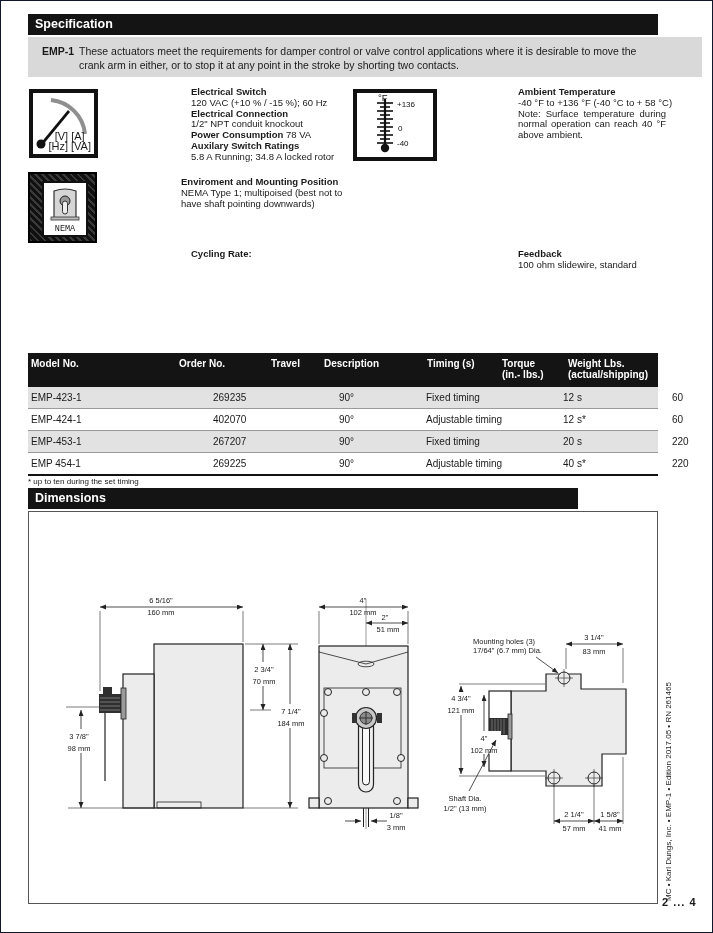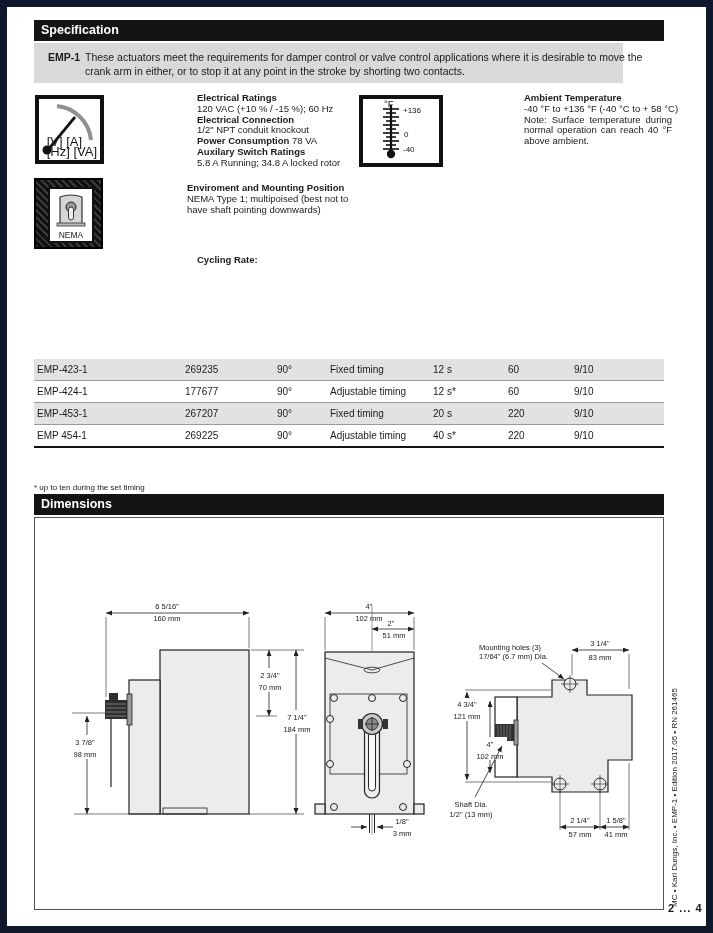--- a/index.html
+++ b/index.html
@@ -1,40 +1,40 @@
 <!DOCTYPE html>
 <html><head>
 <meta charset="utf-8">
 <style>
   html,body{margin:0;padding:0;background:#e9e9e9;}
   .page{
     position:relative;width:713px;height:933px;background:#fff;
-    border:7px solid #0f172a;box-sizing:border-box;overflow:hidden;
+    border:1px solid #0f172a;box-sizing:border-box;overflow:hidden;
     font-family:"Liberation Sans","DejaVu Sans",sans-serif;color:#1a1a1a;
   }
   .abs{position:absolute;}
   .bar{background:#141414;color:#fff;font-weight:bold;font-size:12.5px;line-height:21px;padding-left:7px;box-sizing:border-box;}
   .b{font-weight:bold;}
   .spec{font-size:9.5px;line-height:10.8px;}
   
   .band{background:#d9d9d9;}
   .band .model{position:absolute;left:14px;top:8px;font-size:10.5px;font-weight:bold;}
   .band .desc{position:absolute;left:51px;top:7px;width:568px;font-size:10.5px;line-height:14px;}
   
   .iconbox{border:4px solid #111;background:#fff;box-sizing:border-box;}
   .nemabox{background:repeating-linear-gradient(45deg,#3a3a3a 0 2px,#101010 2px 5px);border:2px solid #000;box-sizing:border-box;}
   .nemainner{position:absolute;left:12px;top:7px;width:42px;height:52px;background:#fff;border:2px solid #111;}
   .nemalabel{position:absolute;left:0;right:0;bottom:1px;text-align:center;font-size:8.5px;}
-  .metertext{position:absolute;right:3px;bottom:3px;text-align:left;font-size:13px;line-height:10px;}
+  .metertext{position:absolute;right:3px;bottom:3px;text-align:center;font-size:11px;line-height:10px;}
   
   .tbl{left:27px;top:352px;width:630px;font-size:10px;}
   .trow,.thead{display:grid;grid-template-columns:148px 92px 53px 103px 75px 66px 93px;}
   .thead{background:#141414;color:#fff;font-weight:bold;height:34px;line-height:11px;}
   .thead>div{padding:5px 0 0 3px;}
-  .trow{height:21px;align-items:center;border-bottom:1px solid #9a9a9a;}
+  .trow{height:21px;align-items:center;border-bottom:1px solid #9a9a9a;gap:34px;}
   .trow>div{padding-left:3px;}
   .trow.g{background:#e2e2e2;}
   .trow.last{border-bottom:2px solid #111;}
   .footnote{left:27px;top:476px;font-size:8px;}
   
   .dimbox{left:27px;top:510px;width:630px;height:393px;border:1px solid #555;box-sizing:border-box;}
   .dt{font-size:7.5px;fill:#1a1a1a;text-anchor:middle;font-family:"Liberation Sans","DejaVu Sans",sans-serif;}
   .dts{text-anchor:start;}
   .dim{stroke:#222;stroke-width:0.8;}
   .ext{stroke:#222;stroke-width:0.6;}
@@ -47,51 +47,51 @@
 </style>
 </head>
 <body>
 
 <div class="page">
 
   <div class="abs bar" style="left:27px;top:13px;width:630px;height:21px;">
     <span>Specification</span>
   </div>
 
-  <div class="abs band" style="left:27px;top:36px;width:589px;height:40px;">
+  <div class="abs band" style="left:27px;top:36px;width:674px;height:40px;">
     <div class="model">EMP-1</div>
     <div class="desc">These actuators meet the requirements for damper control or valve control applications where it is desirable to move the crank arm in either, or to stop it at any point in the stroke by shorting two contacts.</div>
   </div>
 
   <div class="abs iconbox" style="left:28px;top:88px;width:69px;height:69px;">
     <svg width="61" height="61" viewBox="0 0 61 61" style="position:absolute;left:0;top:0;">
       <path d="M 18 7 A 38 38 0 0 1 52 41" fill="none" stroke="#8f8f8f" stroke-width="4"></path>
       <polygon points="7,51 35,17 37,19 9,53" fill="#111"></polygon>
       <circle cx="8" cy="51" r="4.5" fill="#111"></circle>
     </svg>
     <div class="metertext">
       <div>[V] [A]</div>
       <div>[Hz] [VA]</div>
     </div>
   </div>
 
-  <div class="abs nemabox" style="left:27px;top:171px;width:69px;height:71px;">
+  <div class="abs nemabox" style="left:27px;top:171px;width:69px;height:71px;font-family:Liberation Mono, monospace;">
     <div class="nemainner">
       <svg width="38" height="38" viewBox="0 0 38 38" style="position:absolute;left:2px;top:2px;">
         <path d="M8 6 Q19 2 30 6 L30 34 L8 34 Z" fill="#d6d6d6" stroke="#333" stroke-width="1.2"></path>
         <rect x="5" y="32" width="28" height="3" fill="#bbb" stroke="#333" stroke-width="0.8"></rect>
         <circle cx="19" cy="16" r="5" fill="#999" stroke="#222" stroke-width="1"></circle>
         <rect x="16.5" y="16" width="5" height="13" rx="2.5" fill="#eee" stroke="#333" stroke-width="1"></rect>
       </svg>
       <div class="nemalabel">NEMA</div>
     </div>
   </div>
 
   <div class="abs spec" style="left:190px;top:86px;width:172px;">
-    <div class="b">Electrical Ratings</div>
+    <div class="b">Electrical Switch</div>
     <div>120 VAC (+10 % / -15 %); 60 Hz</div>
     <div class="b">Electrical Connection</div>
     <div>1/2" NPT conduit knockout</div>
     <div><span class="b">Power Consumption</span><span> 78 VA</span></div>
     <div class="b">Auxilary Switch Ratings</div>
     <div>5.8 A Running; 34.8 A locked rotor</div>
   </div>
 
   <div class="abs spec" style="left:180px;top:176px;width:172px;">
     <div class="b">Enviroment and Mounting Position</div>
@@ -125,34 +125,47 @@
   <div class="abs spec" style="left:517px;top:86px;width:148px;">
     <div class="b">Ambient Temperature</div>
     <div class="nowrap">-40 °F to +136 °F (-40 °C to + 58 °C)</div>
     <div class="just">Note: Surface temperature during normal operation can reach 40 °F above ambient.</div>
   </div>
 
   <div class="abs spec" style="left:190px;top:248px;width:172px;">
     <div class="b">Cycling Rate:</div>
   </div>
 
+  <div class="abs spec" style="left:517px;top:248px;width:148px;">
+    <div class="b">Feedback</div>
+    <div>100 ohm slidewire, standard</div>
+  </div>
 
   <div class="abs tbl">
+    <div class="thead">
+      <div>Model No.</div>
+      <div>Order No.</div>
+      <div>Travel</div>
+      <div>Description</div>
+      <div>Timing (s)</div>
+      <div><span>Torque</span><br><span>(in.- lbs.)</span></div>
+      <div><span>Weight Lbs.</span><br><span>(actual/shipping)</span></div>
+    </div>
     <div class="trow g">
       <div>EMP-423-1</div>
       <div>269235</div>
       <div>90°</div>
       <div>Fixed timing</div>
       <div>12 s</div>
       <div>60</div>
       <div>9/10</div>
     </div>
     <div class="trow">
       <div>EMP-424-1</div>
-      <div>177677</div>
+      <div>402070</div>
       <div>90°</div>
       <div>Adjustable timing</div>
       <div>12 s*</div>
       <div>60</div>
       <div>9/10</div>
     </div>
     <div class="trow g">
       <div>EMP-453-1</div>
       <div>267207</div>
       <div>90°</div>
@@ -166,21 +179,21 @@
       <div>269225</div>
       <div>90°</div>
       <div>Adjustable timing</div>
       <div>40 s*</div>
       <div>220</div>
       <div>9/10</div>
     </div>
   </div>
   <div class="abs footnote">* up to ten during the set timing</div>
 
-  <div class="abs bar" style="left:27px;top:487px;width:630px;height:21px;">
+  <div class="abs bar" style="left:27px;top:487px;width:550px;height:21px;">
     <span>Dimensions</span>
   </div>
 
   <div class="abs dimbox"></div>
 
   <svg class="abs" style="left:27px;top:510px;" width="630" height="393" viewBox="0 0 630 393">
     <defs>
       <marker id="ah" markerWidth="7" markerHeight="6" refX="6" refY="2.5" orient="auto-start-reverse" markerUnits="userSpaceOnUse">
         <path d="M0,0 L6,2.5 L0,5 z" fill="#222"></path>
       </marker>

